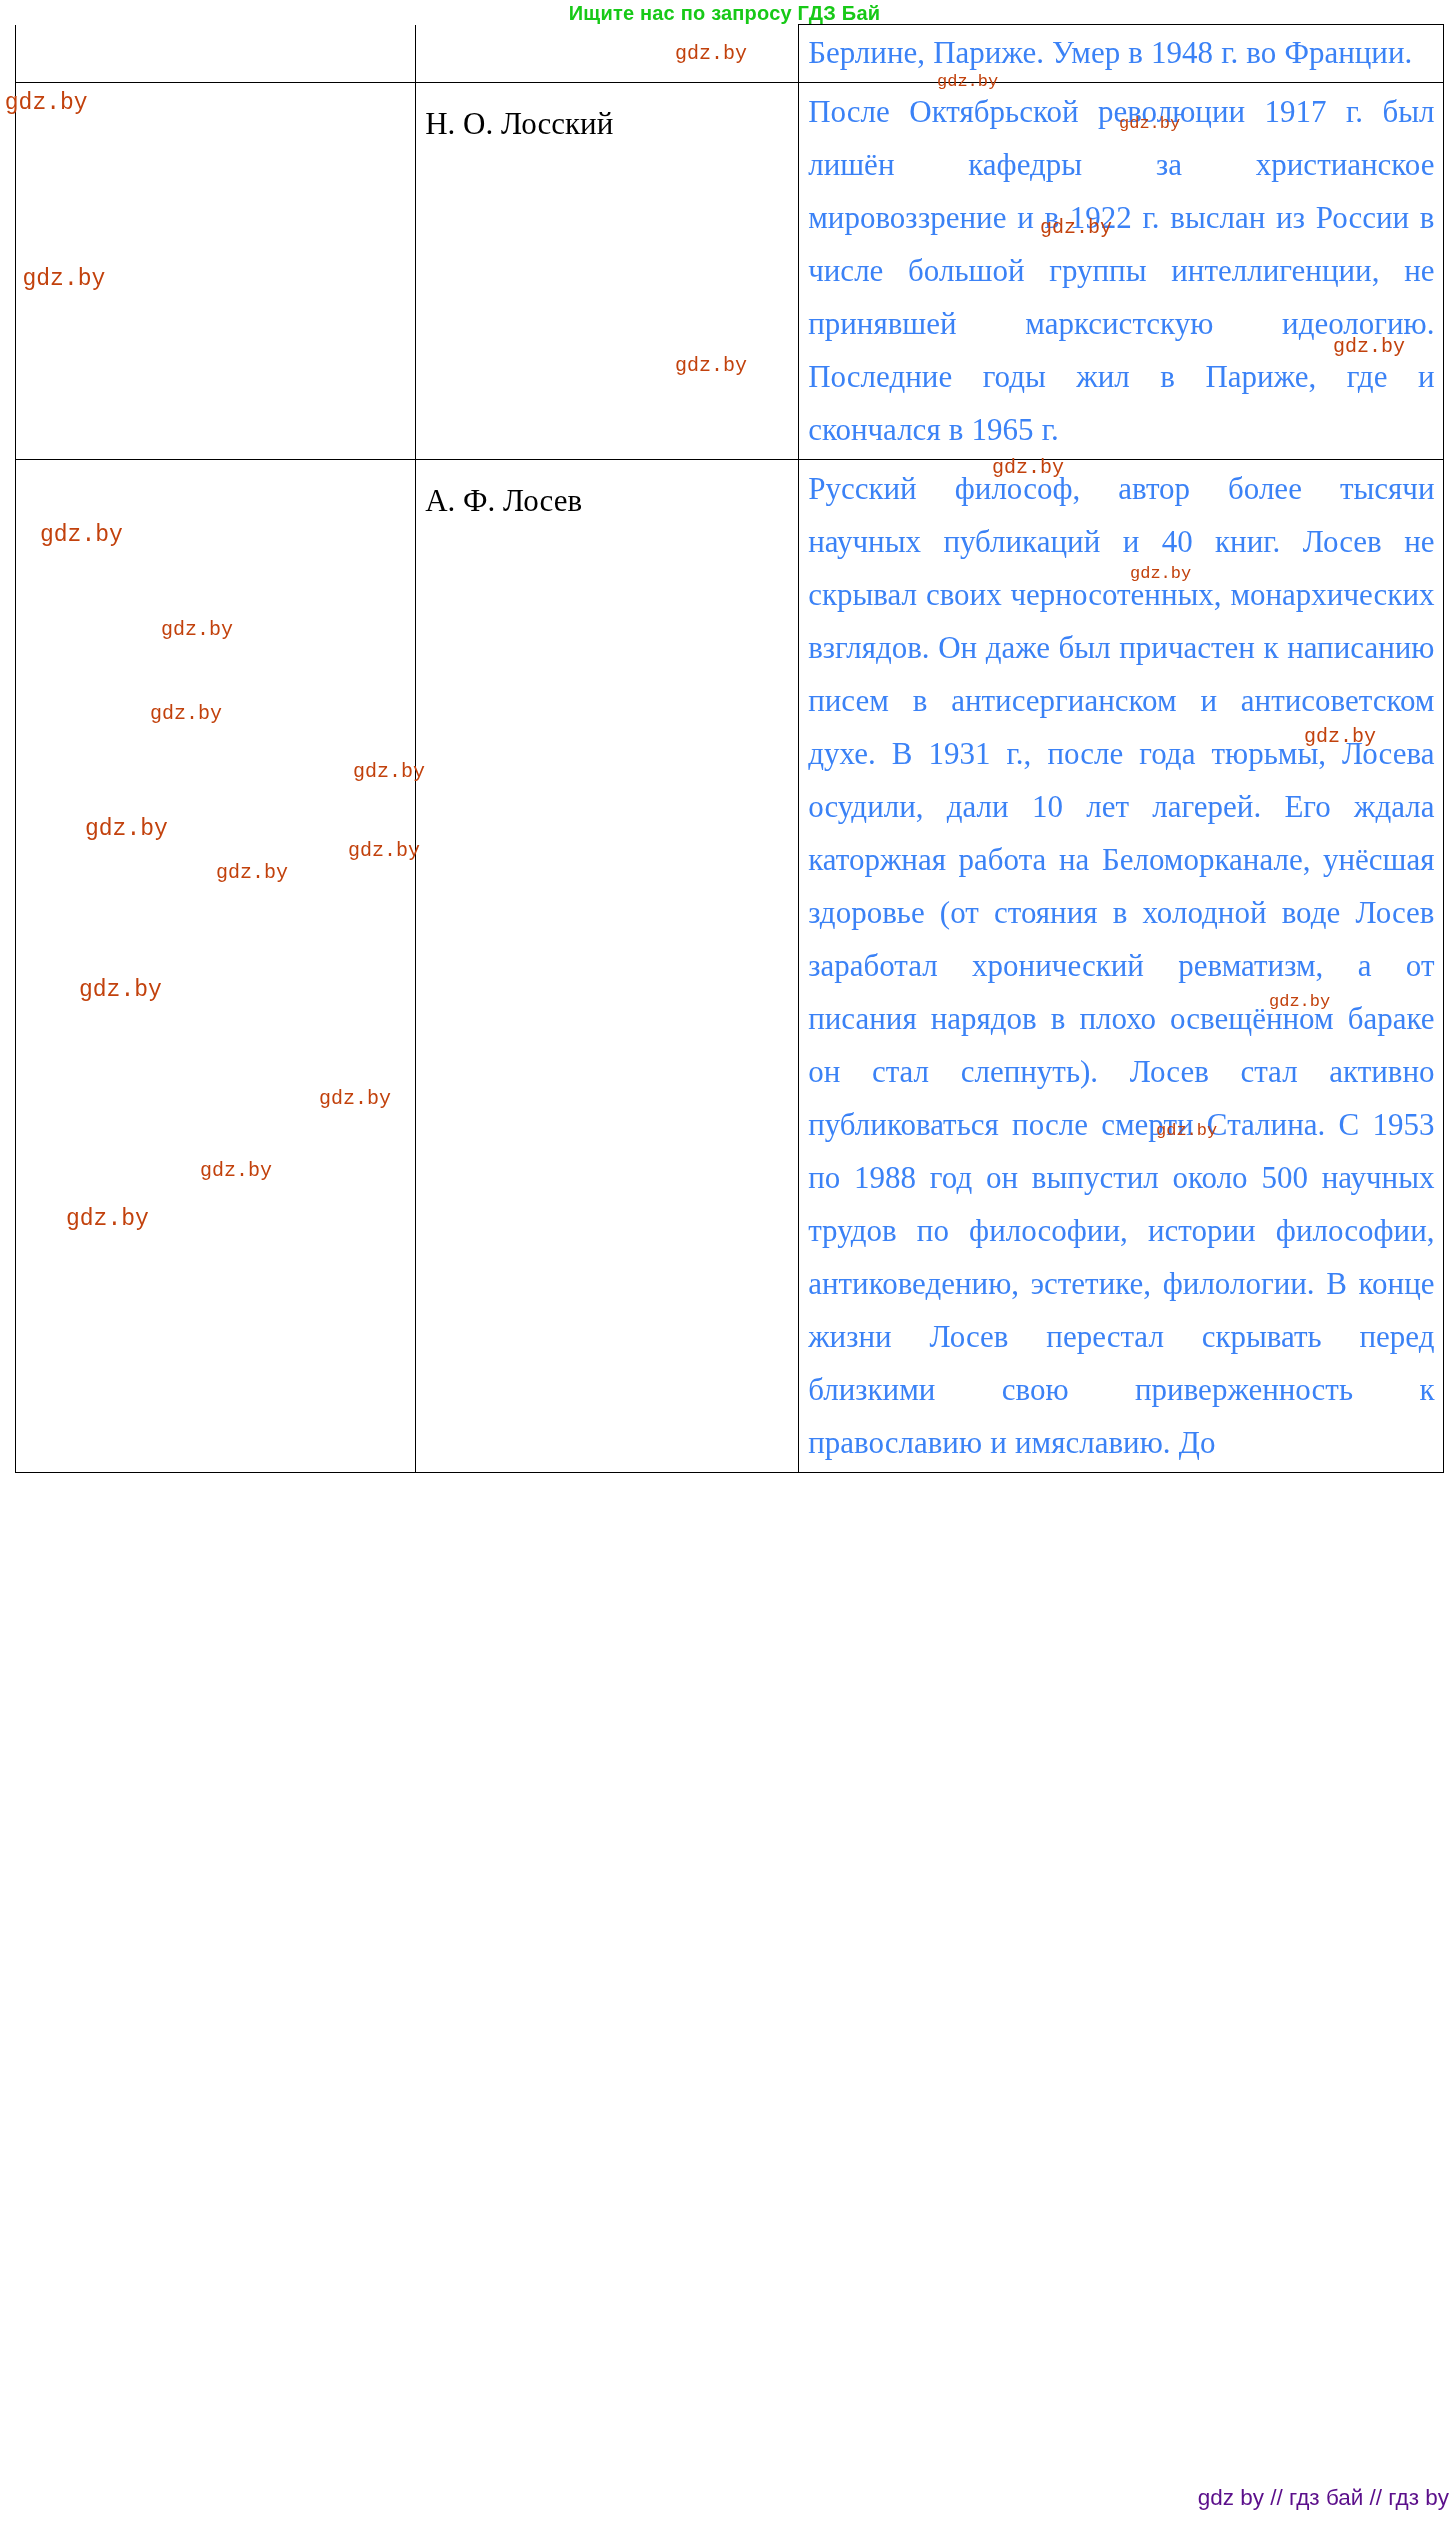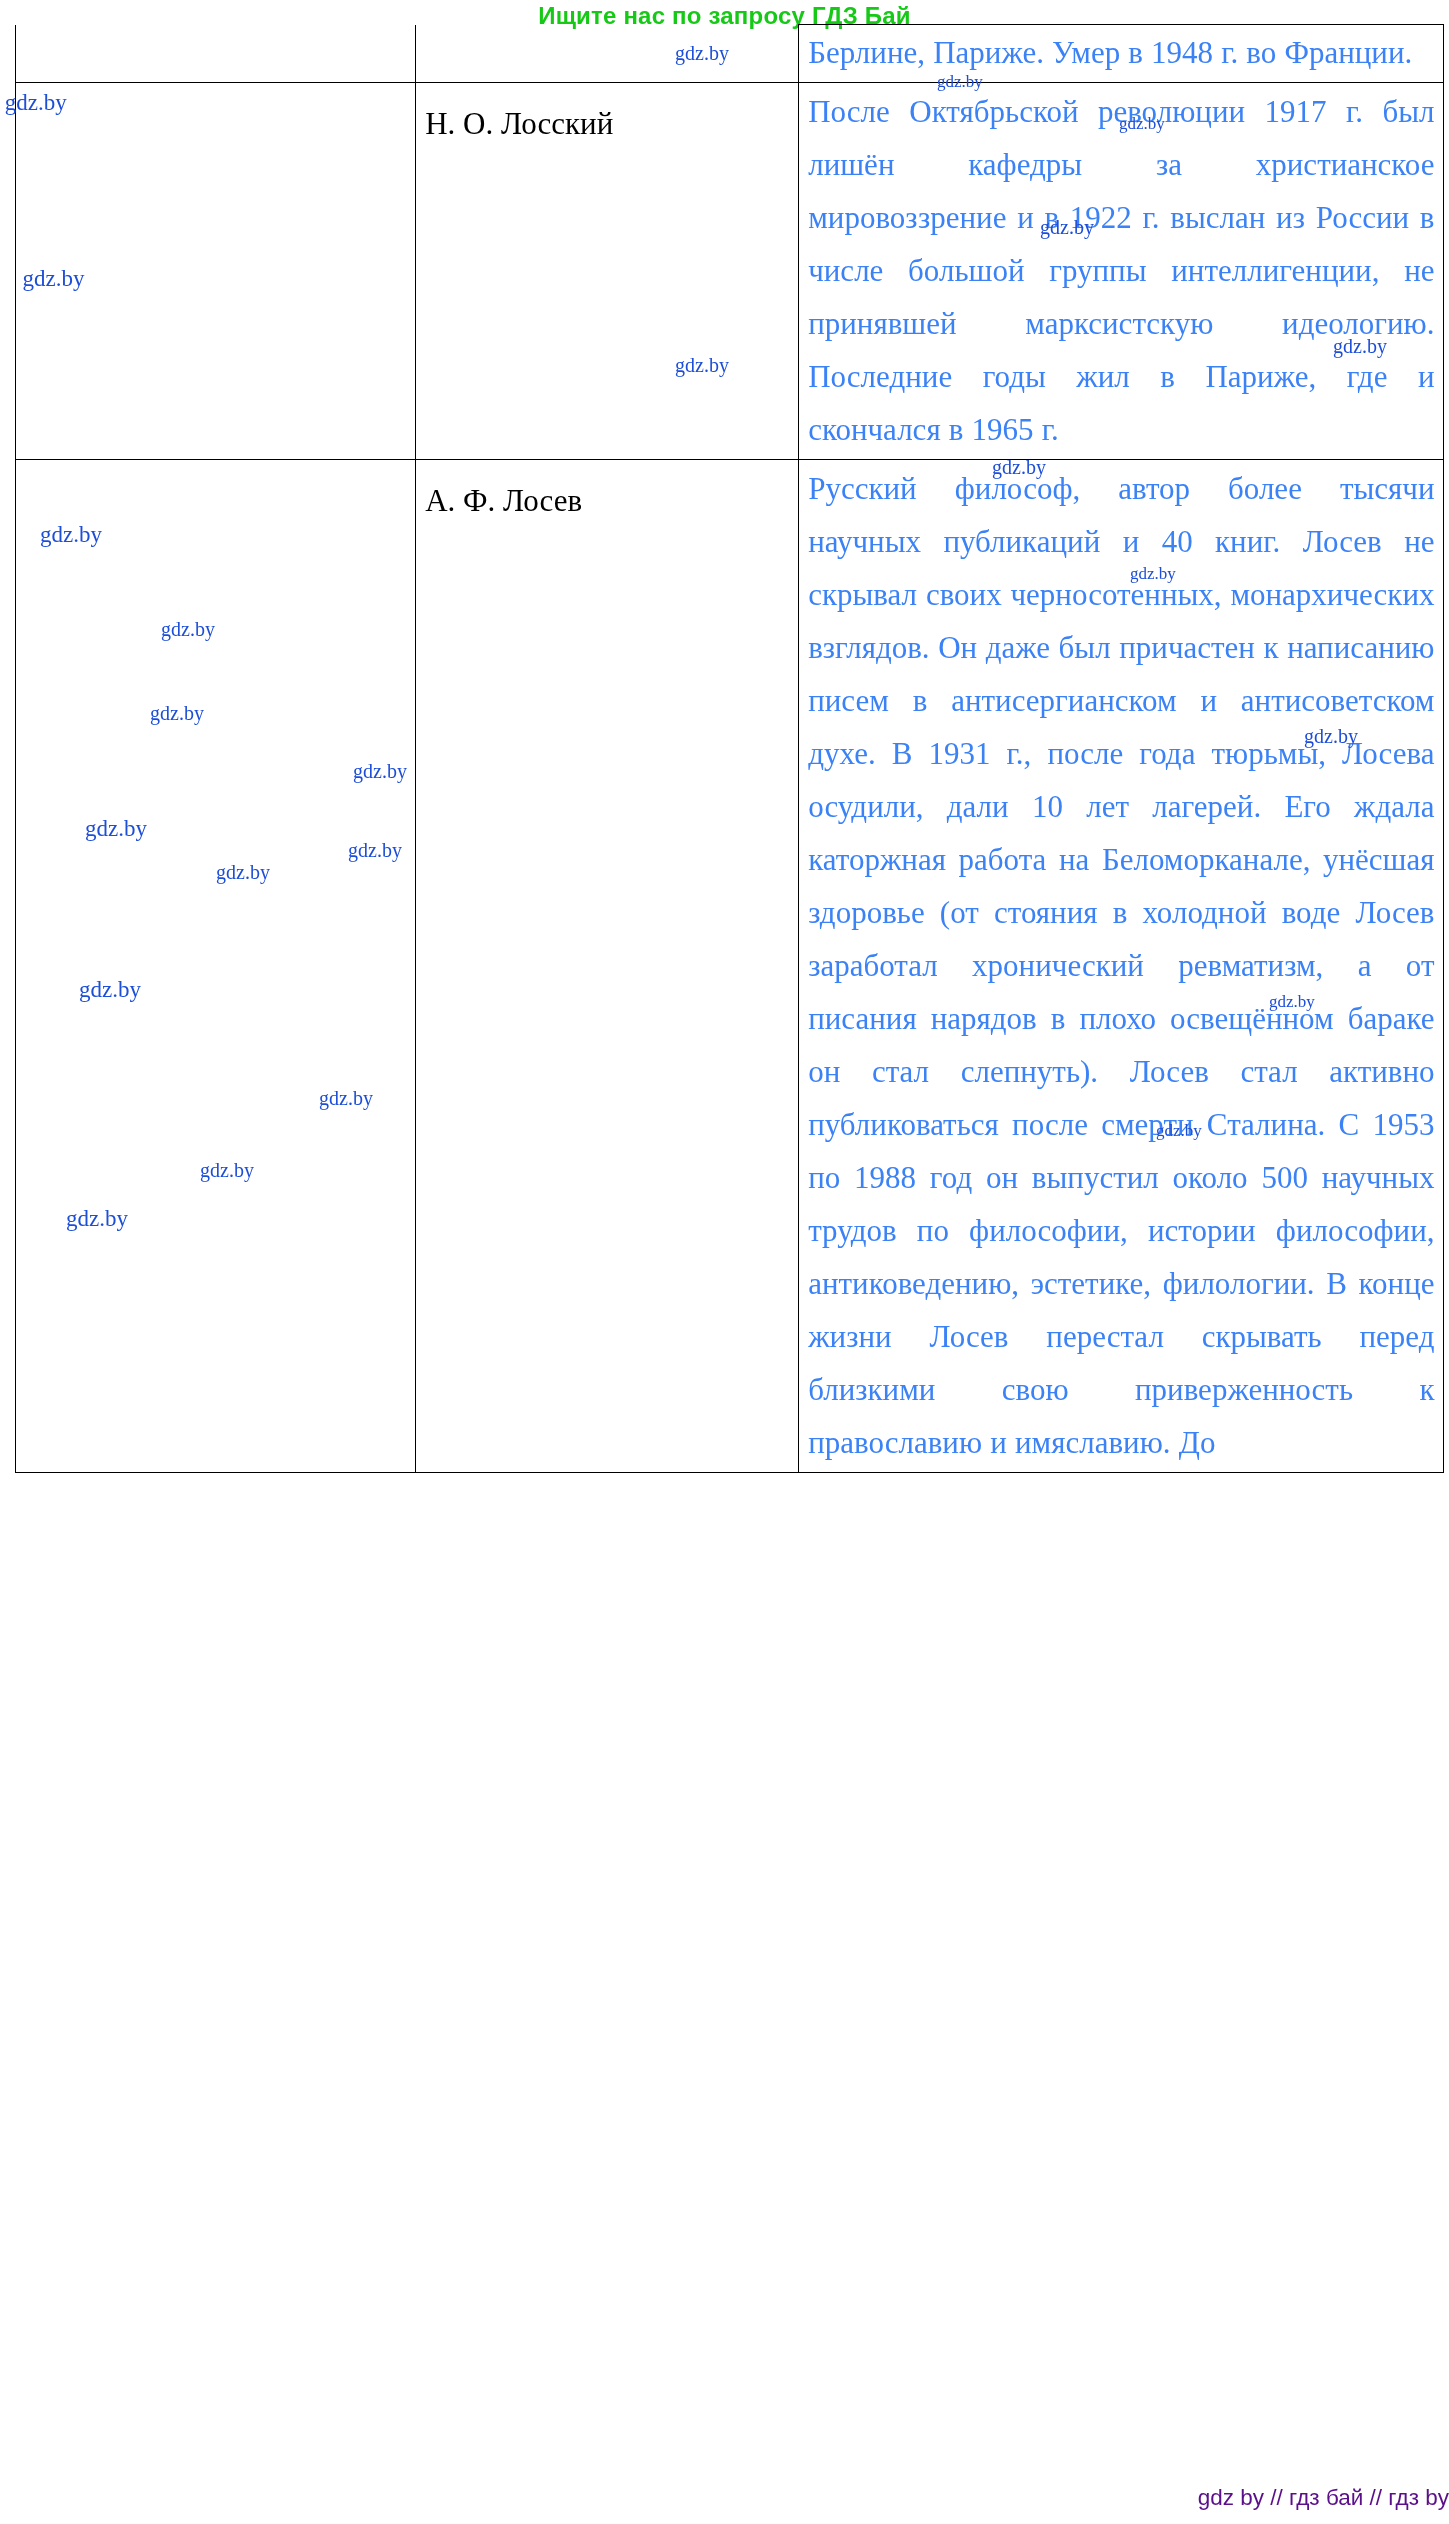--- a/index.html
+++ b/index.html
@@ -17,21 +17,21 @@
 
   
   .promo-header {
     position: absolute;
     top: 1.6px;
     left: 0;
     width: 1449px;
     text-align: center;
     color: #17c917;
     font-family: "Liberation Sans", sans-serif;
-    font-size: 24px;
+    font-size: 20px;
     font-weight: 700;
     letter-spacing: 0.2px;
     white-space: nowrap;
   }
 
   
   .doc-table {
     position: absolute;
     left: 14.5px;
     top: 24px;
@@ -72,22 +72,22 @@
   .desc-text.first-row { line-height: 1.70; }
 
   
   .row-cont .col-blank,
   .row-cont .col-name { border-top: none; }
   .row-cont .col-name { border-left: none; border-right: 1.6px solid #000; }
 
   
   .wm {
     position: absolute;
-    font-family: Liberation Serif, serif;
-    color: #1d4ed8;
+    font-family: Liberation Mono, monospace;
+    color: #c2410c;
     white-space: nowrap;
     pointer-events: none;
   }
   .wm-sm { font-size: 17px; }
   .wm-md { font-size: 20px; }
   .wm-lg { font-size: 23px; }
 
   
   .site-footer {
     position: absolute;

